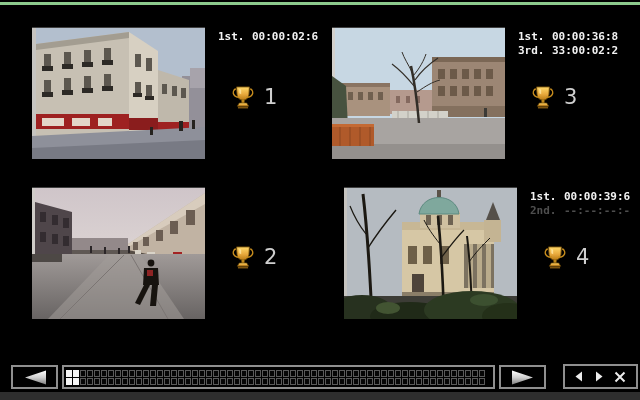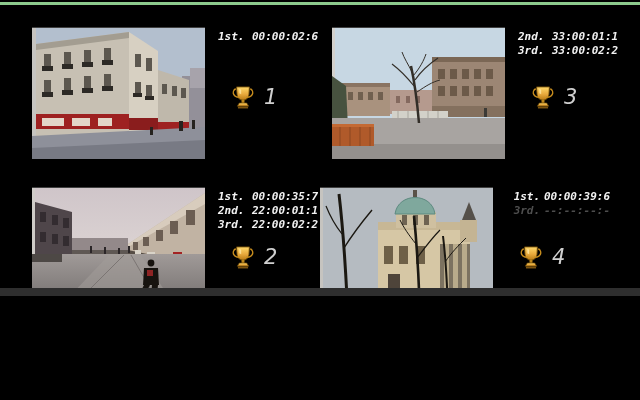--- a/index.html
+++ b/index.html
@@ -1,24 +1,24 @@
 <!DOCTYPE html>
 <html><head>
 <meta charset="utf-8">
 <style>
   html,body{margin:0;padding:0;background:#000;}
-  .screen{position:relative;width:640px;height:296px;background:#000;overflow:hidden;
-          font-family:"DejaVu Sans Mono",monospace;font-style:italic;}
+  .screen{position:relative;width:640px;height:400px;background:#000;overflow:hidden;
+          font-family:"DejaVu Sans Mono",monospace;}
   .topline{position:absolute;left:0;top:2px;width:640px;height:3px;}
   .bottombar{position:absolute;left:0;bottom:0;width:640px;height:8px;background:#2e2e2e;}
 
   
   .quad{position:absolute;width:296px;height:134px;}
   .q0{left:32px;top:27px;} .q1{left:332px;top:27px;}
-  .q2{left:32px;top:187px;} .q3{left:320px;top:187px;text-align:center;}
+  .q2{left:32px;top:187px;} .q3{left:344px;top:187px;}
   .photo{position:absolute;left:0;top:0;width:173px;height:131px;background:#000;overflow:hidden;
          border-top:1px solid rgba(255,255,255,0.25);cursor:pointer;}
   .photo svg{display:block;width:100%;height:100%;}
   .info{position:absolute;left:186px;top:3px;width:108px;}
   .trow{height:14px;line-height:14px;font-size:11px;font-weight:bold;color:#f2f2f2;white-space:nowrap;}
   .trow .lbl{display:inline-block;width:34px;}
   .trow.dim{color:#4e4e4e;}
   .rank{position:absolute;left:186px;top:58px;display:flex;align-items:center;}
   .rank .trophy{margin-left:14px;}
   .rank .num{margin-left:10px;font-family:"DejaVu Sans",sans-serif;font-size:21px;color:#cfcfcf;line-height:24px;}
@@ -193,21 +193,21 @@
         <g stroke="#8a4620" stroke-width="1">
             <line x1="8" y1="99" x2="8" y2="118"></line>
             <line x1="18" y1="99" x2="18" y2="118"></line>
             <line x1="28" y1="99" x2="28" y2="118"></line>
             <line x1="38" y1="99" x2="38" y2="118"></line>
           </g>
         <rect x="152" y="80" width="3" height="9" fill="#3c3a36"></rect>
       </svg>
     </div>
     <div class="info">
-      <div class="trow"><span class="lbl">2nd.</span><span class="val">33:00:01:1</span></div>
+      <div class="trow"><span class="lbl">1st.</span><span class="val">00:00:36:8</span></div>
       <div class="trow"><span class="lbl">3rd.</span><span class="val">33:00:02:2</span></div>
     </div>
     <div class="rank">
       <svg class="trophy" viewBox="0 0 24 26" width="22" height="24">
         <path d="M5,2 h14 l-0.5,8 a6.5,6.5 0 0 1 -13 0 z" fill="url(#goldg)" stroke="#6e4a08" stroke-width="1"></path>
         <path d="M4,4 a4.5,4.5 0 0 0 4.5,8.5" fill="none" stroke="#c98e1e" stroke-width="1.6"></path>
         <path d="M20,4 a4.5,4.5 0 0 1 -4.5,8.5" fill="none" stroke="#c98e1e" stroke-width="1.6"></path>
         <rect x="10.4" y="16" width="3.2" height="3.5" fill="#b9831a"></rect>
         <path d="M8,19.5 h8 l2.2,3.5 h-12.4 z" fill="url(#goldg)" stroke="#6e4a08" stroke-width="0.8"></path>
         <rect x="6.5" y="23.5" width="11" height="2" fill="#7c5410"></rect>
@@ -275,25 +275,20 @@
           </g>
         <g fill="#17130f">
           <circle cx="119" cy="75" r="3.4"></circle>
           <polygon points="112,80 126,80 127,97 111,97"></polygon>
           <polygon points="112,97 118,97 108,117 103,115"></polygon>
           <polygon points="120,97 126,97 124,118 118,118"></polygon>
         </g>
         <rect x="115" y="82" width="6" height="6" fill="#8e2424"></rect>
       </svg>
     </div>
-    <div class="info">
-      <div class="trow"><span class="lbl">1st.</span><span class="val">00:00:35:7</span></div>
-      <div class="trow"><span class="lbl">2nd.</span><span class="val">22:00:01:1</span></div>
-      <div class="trow"><span class="lbl">3rd.</span><span class="val">22:00:02:2</span></div>
-    </div>
     <div class="rank">
       <svg class="trophy" viewBox="0 0 24 26" width="22" height="24">
         <path d="M5,2 h14 l-0.5,8 a6.5,6.5 0 0 1 -13 0 z" fill="url(#goldg)" stroke="#6e4a08" stroke-width="1"></path>
         <path d="M4,4 a4.5,4.5 0 0 0 4.5,8.5" fill="none" stroke="#c98e1e" stroke-width="1.6"></path>
         <path d="M20,4 a4.5,4.5 0 0 1 -4.5,8.5" fill="none" stroke="#c98e1e" stroke-width="1.6"></path>
         <rect x="10.4" y="16" width="3.2" height="3.5" fill="#b9831a"></rect>
         <path d="M8,19.5 h8 l2.2,3.5 h-12.4 z" fill="url(#goldg)" stroke="#6e4a08" stroke-width="0.8"></path>
         <rect x="6.5" y="23.5" width="11" height="2" fill="#7c5410"></rect>
         <path d="M8,4 l2,1 v5 l-2,-1 z" fill="#ffe9a8" opacity="0.8"></path>
       </svg>
@@ -350,21 +345,21 @@
         <ellipse cx="18" cy="124" rx="32" ry="17" fill="#27311f"></ellipse>
         <ellipse cx="66" cy="128" rx="40" ry="14" fill="#202a18"></ellipse>
         <ellipse cx="128" cy="122" rx="48" ry="19" fill="#2c3a22"></ellipse>
         <ellipse cx="164" cy="128" rx="26" ry="13" fill="#243019"></ellipse>
         <ellipse cx="44" cy="120" rx="12" ry="6" fill="#425432"></ellipse>
         <ellipse cx="140" cy="112" rx="14" ry="6" fill="#3c5030"></ellipse>
       </svg>
     </div>
     <div class="info">
       <div class="trow"><span class="lbl">1st.</span><span class="val">00:00:39:6</span></div>
-      <div class="trow dim"><span class="lbl">3rd.</span><span class="val">--:--:--:-</span></div>
+      <div class="trow dim"><span class="lbl">2nd.</span><span class="val">--:--:--:-</span></div>
     </div>
     <div class="rank">
       <svg class="trophy" viewBox="0 0 24 26" width="22" height="24">
         <path d="M5,2 h14 l-0.5,8 a6.5,6.5 0 0 1 -13 0 z" fill="url(#goldg)" stroke="#6e4a08" stroke-width="1"></path>
         <path d="M4,4 a4.5,4.5 0 0 0 4.5,8.5" fill="none" stroke="#c98e1e" stroke-width="1.6"></path>
         <path d="M20,4 a4.5,4.5 0 0 1 -4.5,8.5" fill="none" stroke="#c98e1e" stroke-width="1.6"></path>
         <rect x="10.4" y="16" width="3.2" height="3.5" fill="#b9831a"></rect>
         <path d="M8,19.5 h8 l2.2,3.5 h-12.4 z" fill="url(#goldg)" stroke="#6e4a08" stroke-width="0.8"></path>
         <rect x="6.5" y="23.5" width="11" height="2" fill="#7c5410"></rect>
         <path d="M8,4 l2,1 v5 l-2,-1 z" fill="#ffe9a8" opacity="0.8"></path>

